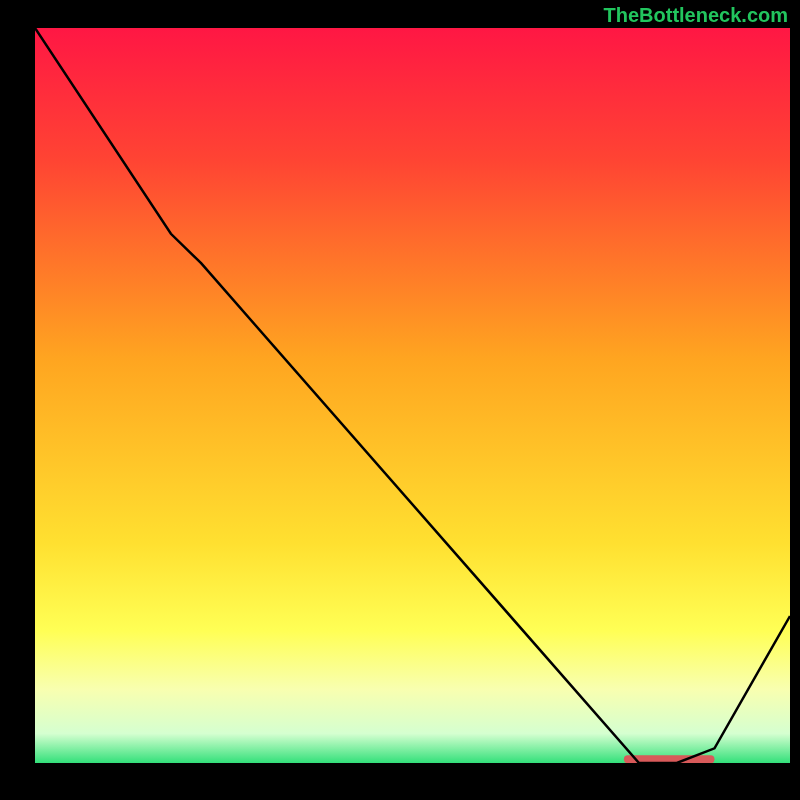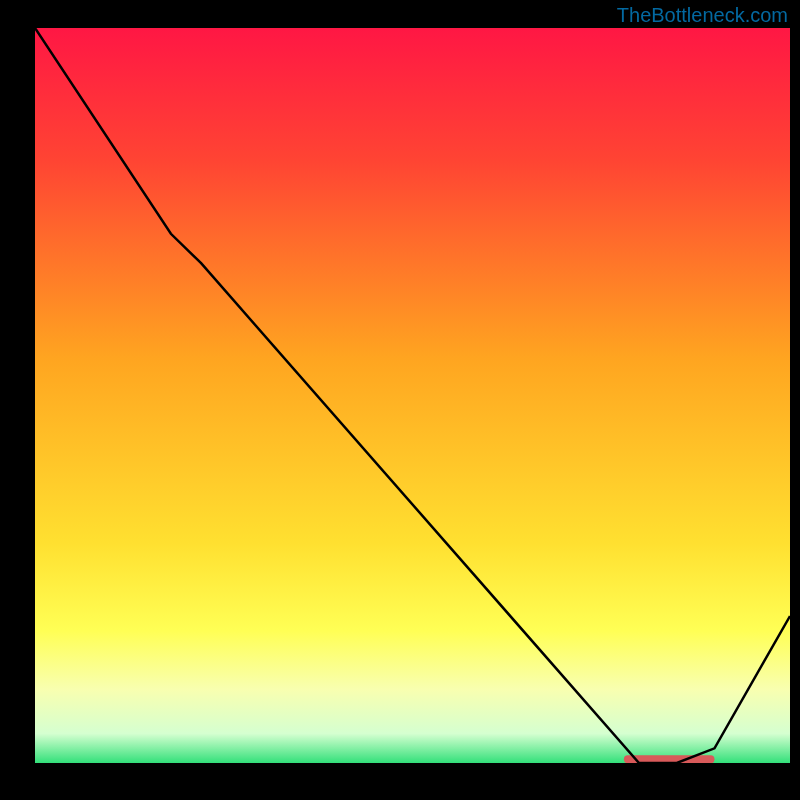--- a/index.html
+++ b/index.html
@@ -9,23 +9,23 @@
     width: 800px;
     height: 800px;
     overflow: hidden;
     position: relative;
     font-family: Arial, sans-serif;
   }
   .watermark {
     position: absolute;
     top: 4px;
     right: 12px;
-    color: #0369a1;
+    color: #22c55e;
     font-size: 20px;
-    font-weight: 400;
+    font-weight: 700;
     z-index: 10;
   }
   .chart-area {
     position: absolute;
     left: 35px;
     top: 28px;
     width: 755px;
     height: 735px;
   }
   .chart-area svg {

